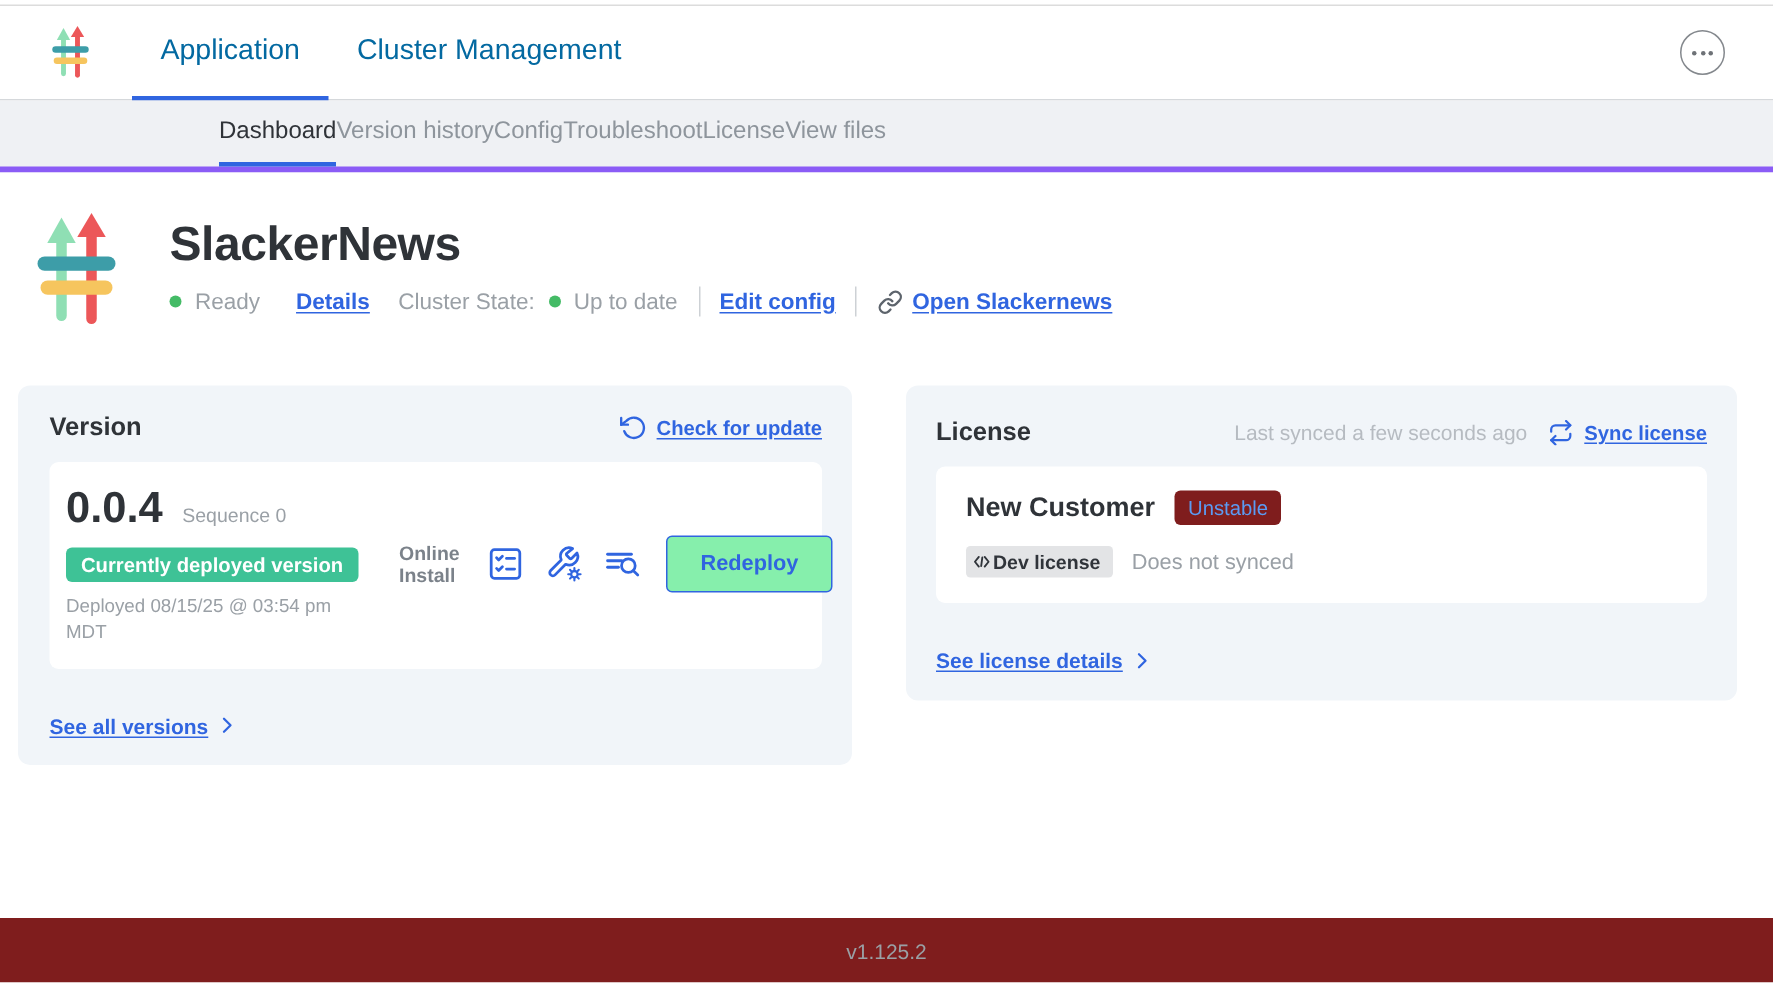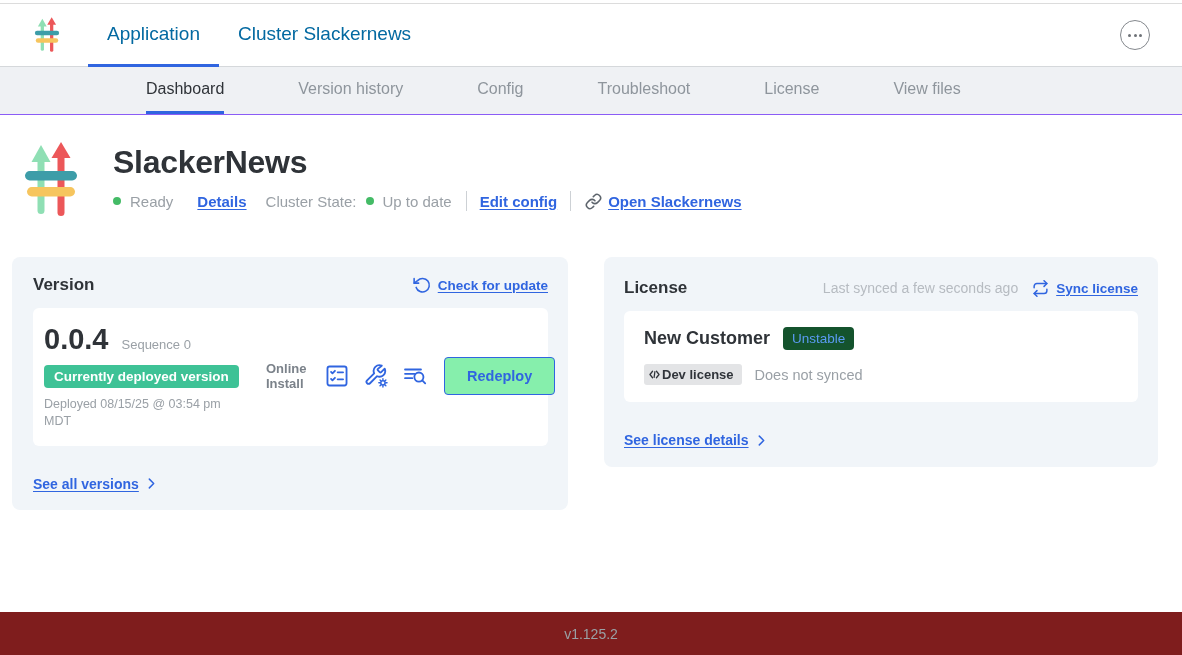--- a/index.html
+++ b/index.html
@@ -50,22 +50,22 @@
     border: 1.5px solid #84888d; background: #fff;
     display: flex; align-items: center; justify-content: center; gap: 2.5px;
     cursor: pointer; padding: 0;
   }
   .more-btn .dot3 { width: 3px; height: 3px; border-radius: 50%; background: #6e7277; }
 
   
   .subnav {
     height: 48px; flex: 0 0 auto;
     background: #eff1f4;
-    border-bottom: 1px solid #8b5cf6;
-    display: flex; gap: 74px;
+    border-bottom: 4px solid #8b5cf6;
+    display: flex; 
     padding-left: 146px;
   }
   .subnav-item {
     display: flex; align-items: center;
     font-size: 16px; color: #8e959c;
     border-bottom: 3px solid transparent;
     cursor: pointer; white-space: nowrap;
   }
   .subnav-item.active { color: #2f3338; border-bottom-color: var(--accent, #3065e0); }
 
@@ -114,21 +114,21 @@
     padding: 10px 22px; border-radius: 4px; cursor: pointer;
   }
   .see-link-row { margin-top: 30px; display: flex; align-items: center; gap: 5px; font-size: 14px; }
 
   
   .license-head .last-synced { font-size: 14px; color: #b6bbc1; margin-right: 14px; text-align: right; }
   .license-inner { padding: 16px 20px 17px; }
   .lic-row1 { display: flex; align-items: center; gap: 13px; }
   .customer-name { font-size: 18px; font-weight: 700; color: #2f3338; }
   .channel-badge {
-    background: #14532d; color: #5b9bf3;
+    background: #7f1d1d; color: #5b9bf3;
     font-size: 13.5px; padding: 4px 9px; border-radius: 4px; text-align: right;
   }
   .lic-row2 { display: flex; align-items: center; gap: 13px; margin-top: 14px; }
   .type-badge {
     background: #e3e4e6; color: #30343a;
     font-size: 13px; font-weight: 700;
     padding: 3px 8px 3px 4px; border-radius: 3px;
     display: flex; align-items: center; gap: 1px;
   }
   .expiry { font-size: 14.5px; color: #9aa0a6; }
@@ -162,21 +162,21 @@
           <rect x="36.5" y="10" width="7" height="64" rx="3.5"></rect>
           <path d="M40 0 L49.5 16 H30.5 Z"></path>
         </g>
         <rect x="4" y="29" width="52" height="9.5" rx="4.75" fill="#3d9da8"></rect>
         <rect x="6" y="45" width="48" height="9.5" rx="4.75" fill="#f6c55e"></rect>
       </svg>
     </span>
   </div>
   <nav class="primary-tabs">
     <div class="tab active">Application</div>
-    <div class="tab">Cluster Slackernews</div>
+    <div class="tab">Cluster Management</div>
   </nav>
   <div class="header-right">
     <button class="more-btn">
       <span class="dot3"></span>
       <span class="dot3"></span>
       <span class="dot3"></span>
     </button>
   </div>
 </header>
 

